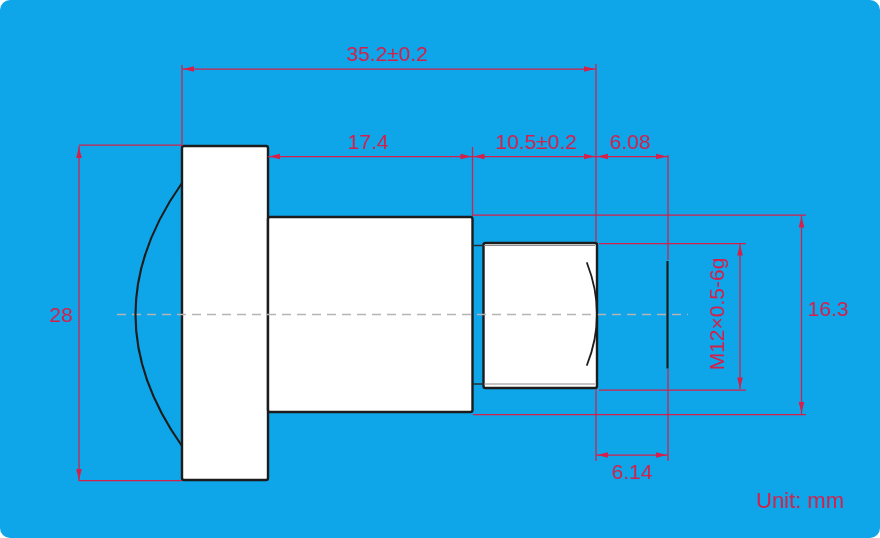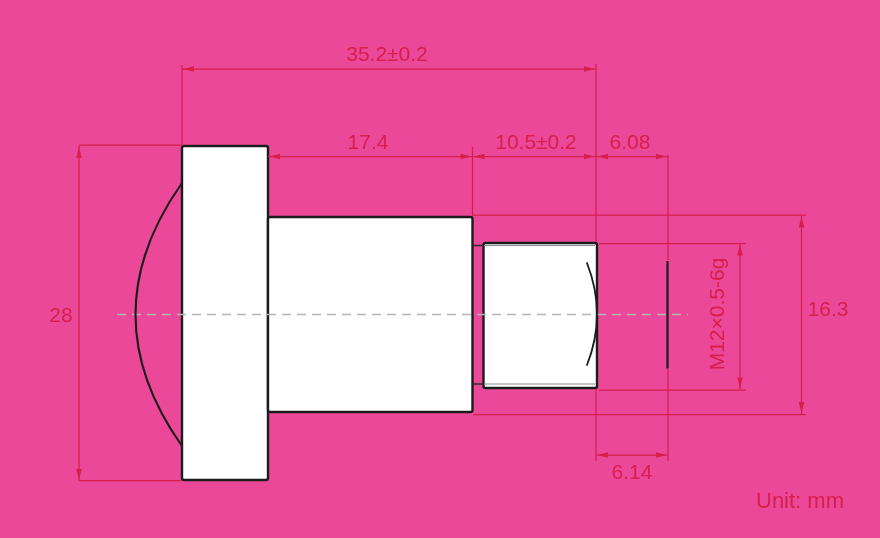--- a/index.html
+++ b/index.html
@@ -1,16 +1,16 @@
 <!DOCTYPE html>
 <html style="--dimension-red: #d4204a; --outline-black: #1c1c1c; --centerline-gray: #b5b5b5;"><head>
 <meta charset="utf-8">
 <style>
   html,body{margin:0;padding:0;background:#ffffff;}
-  .canvas{position:relative;width:880px;height:538px;background:#ec4899;overflow:hidden;}
+  .canvas{position:relative;width:880px;height:538px;background:#0ea5e9;overflow:hidden;border-radius:10px;}
   svg{display:block;}
   .outline{fill:#ffffff;stroke:var(--outline-black,#1c1c1c);stroke-width:2.4;stroke-linejoin:round;}
   .curve{fill:none;stroke:var(--outline-black,#1c1c1c);stroke-width:2.1;stroke-linecap:round;}
   .rear-curve{fill:none;stroke:var(--outline-black,#1c1c1c);stroke-width:1.8;stroke-linecap:round;}
   .rear-line{stroke:var(--outline-black,#1c1c1c);stroke-width:2.2;}
   .thin-dark{stroke:#2a2a2a;stroke-width:1.5;fill:none;}
   .thin-gray{stroke:#8c8c8c;stroke-width:1.2;fill:none;}
   .center{stroke:var(--centerline-gray,#b5b5b5);stroke-width:1.4;stroke-dasharray:9 6;fill:none;}
   .dim-line{stroke:var(--dimension-red,#d4204a);stroke-width:1.25;fill:none;}
   .dim-arrow{fill:var(--dimension-red,#d4204a);stroke:none;}

